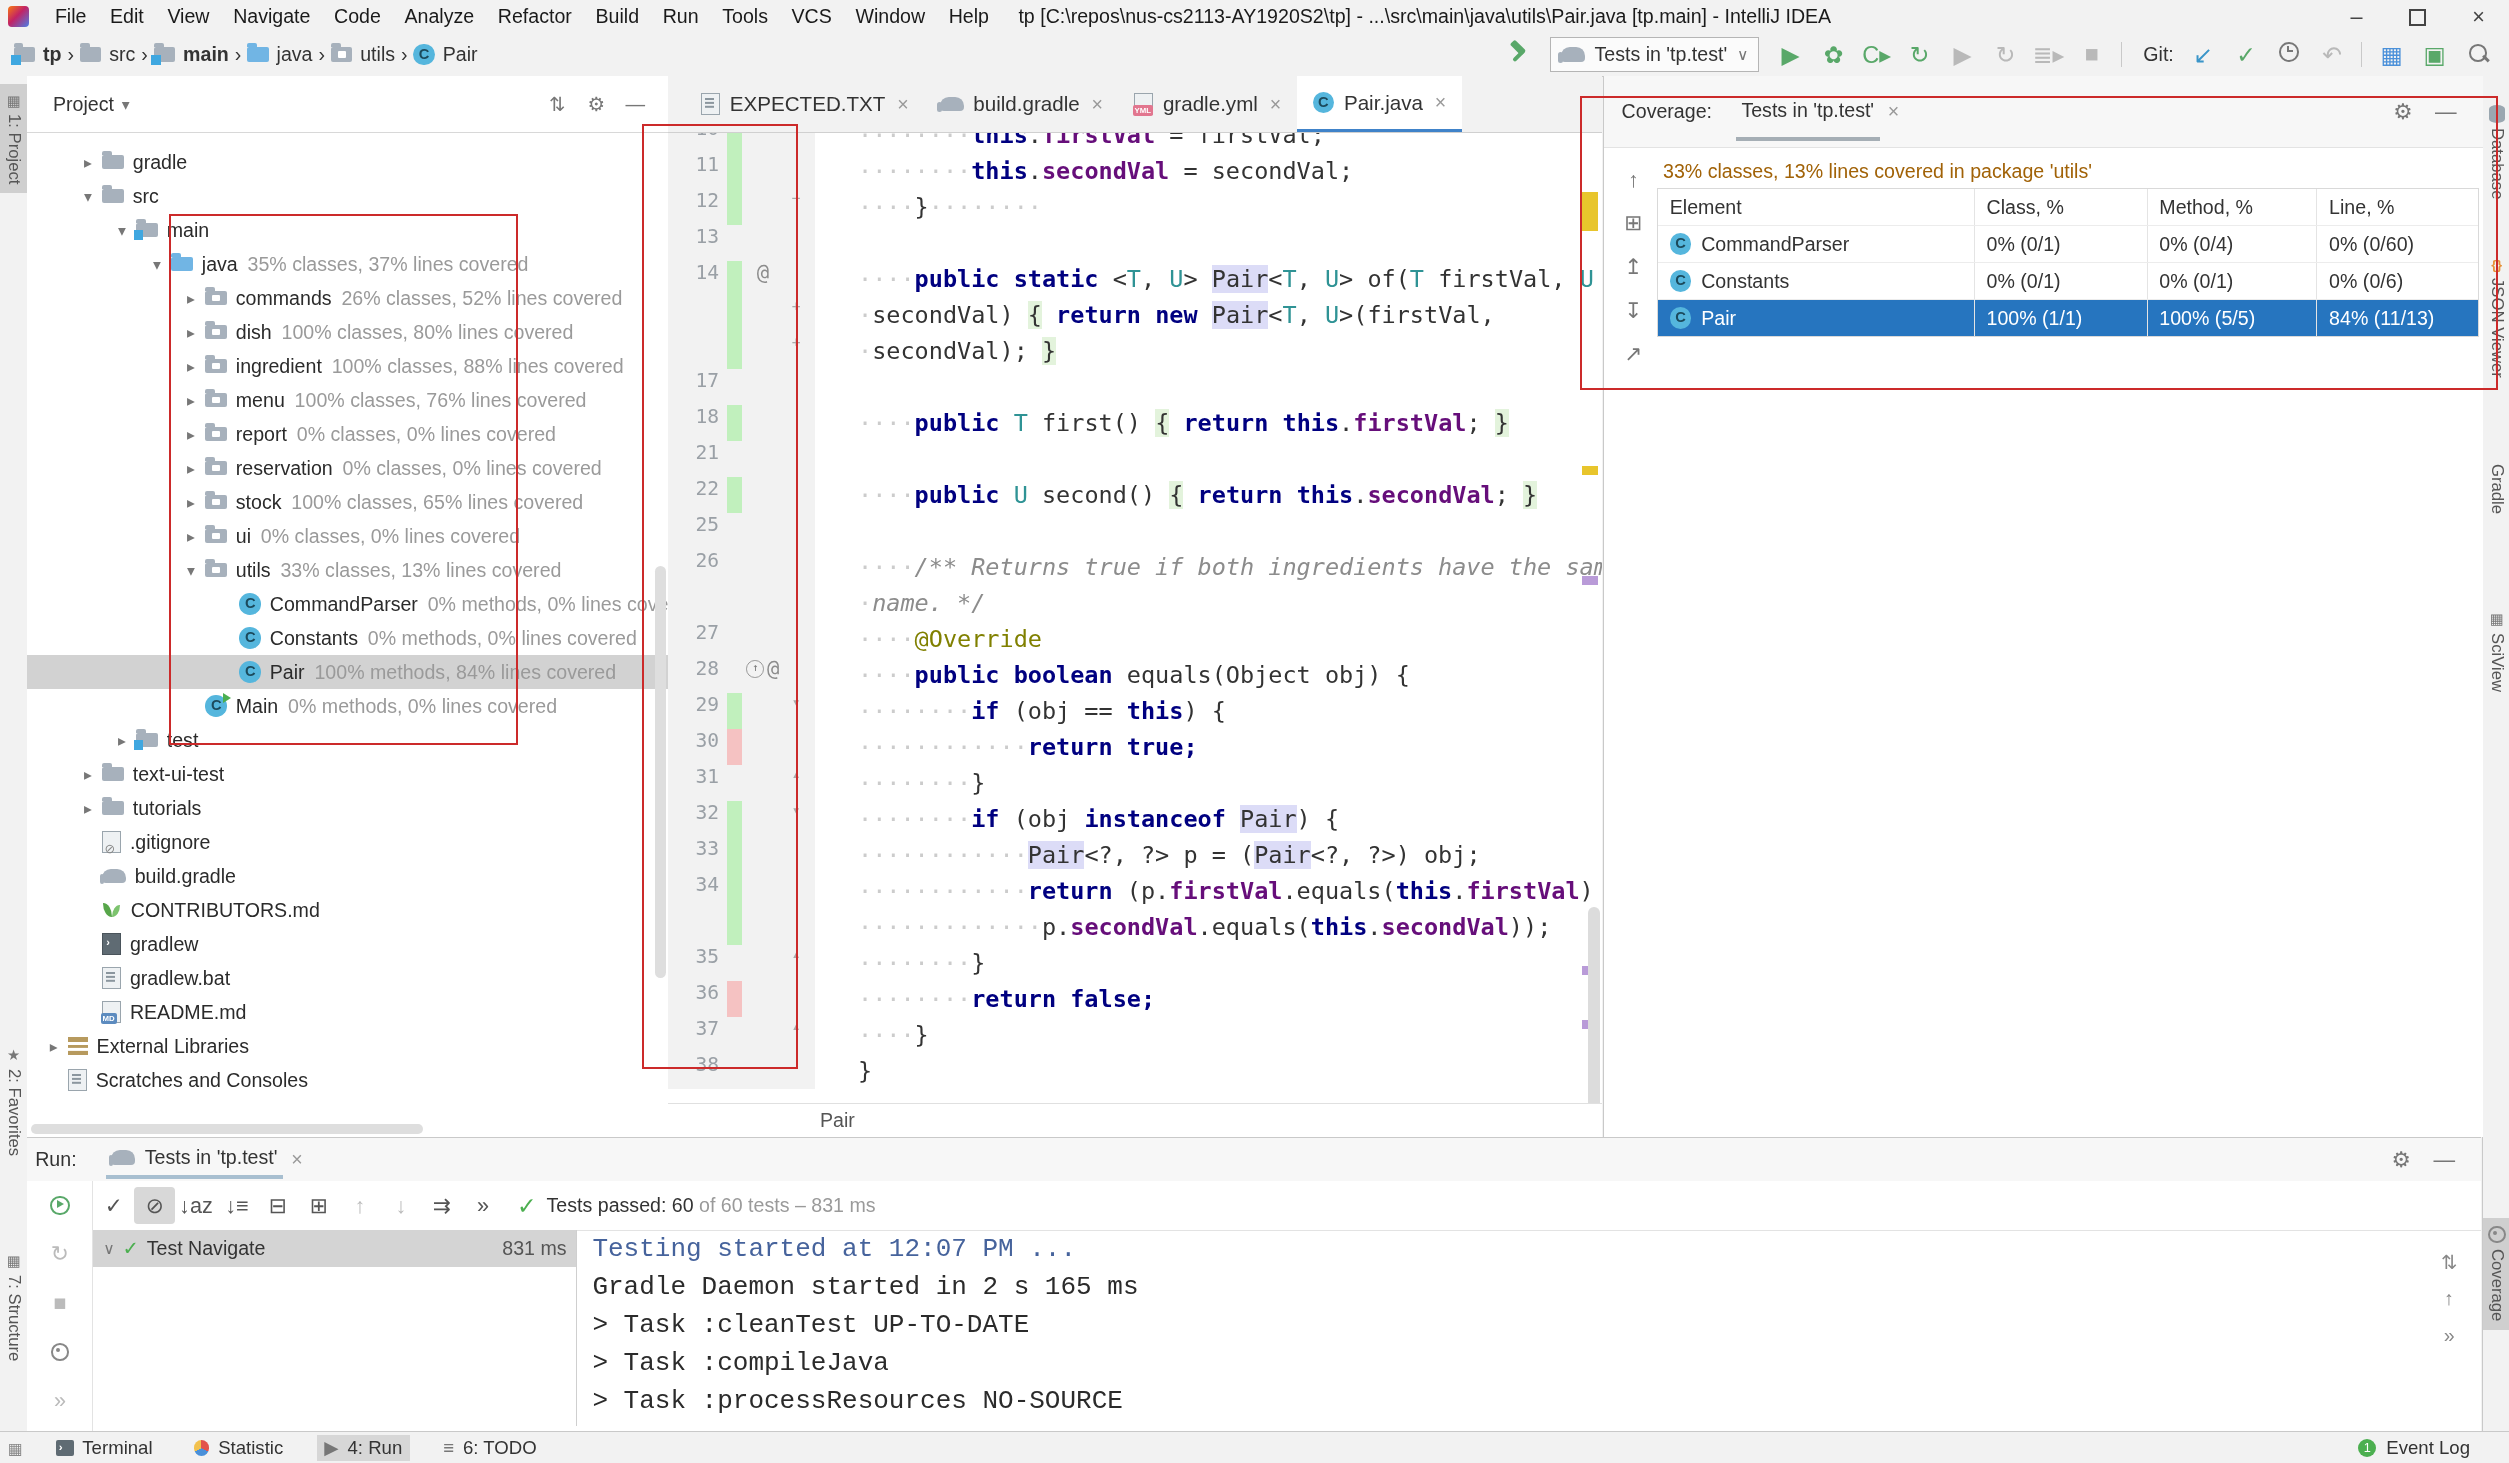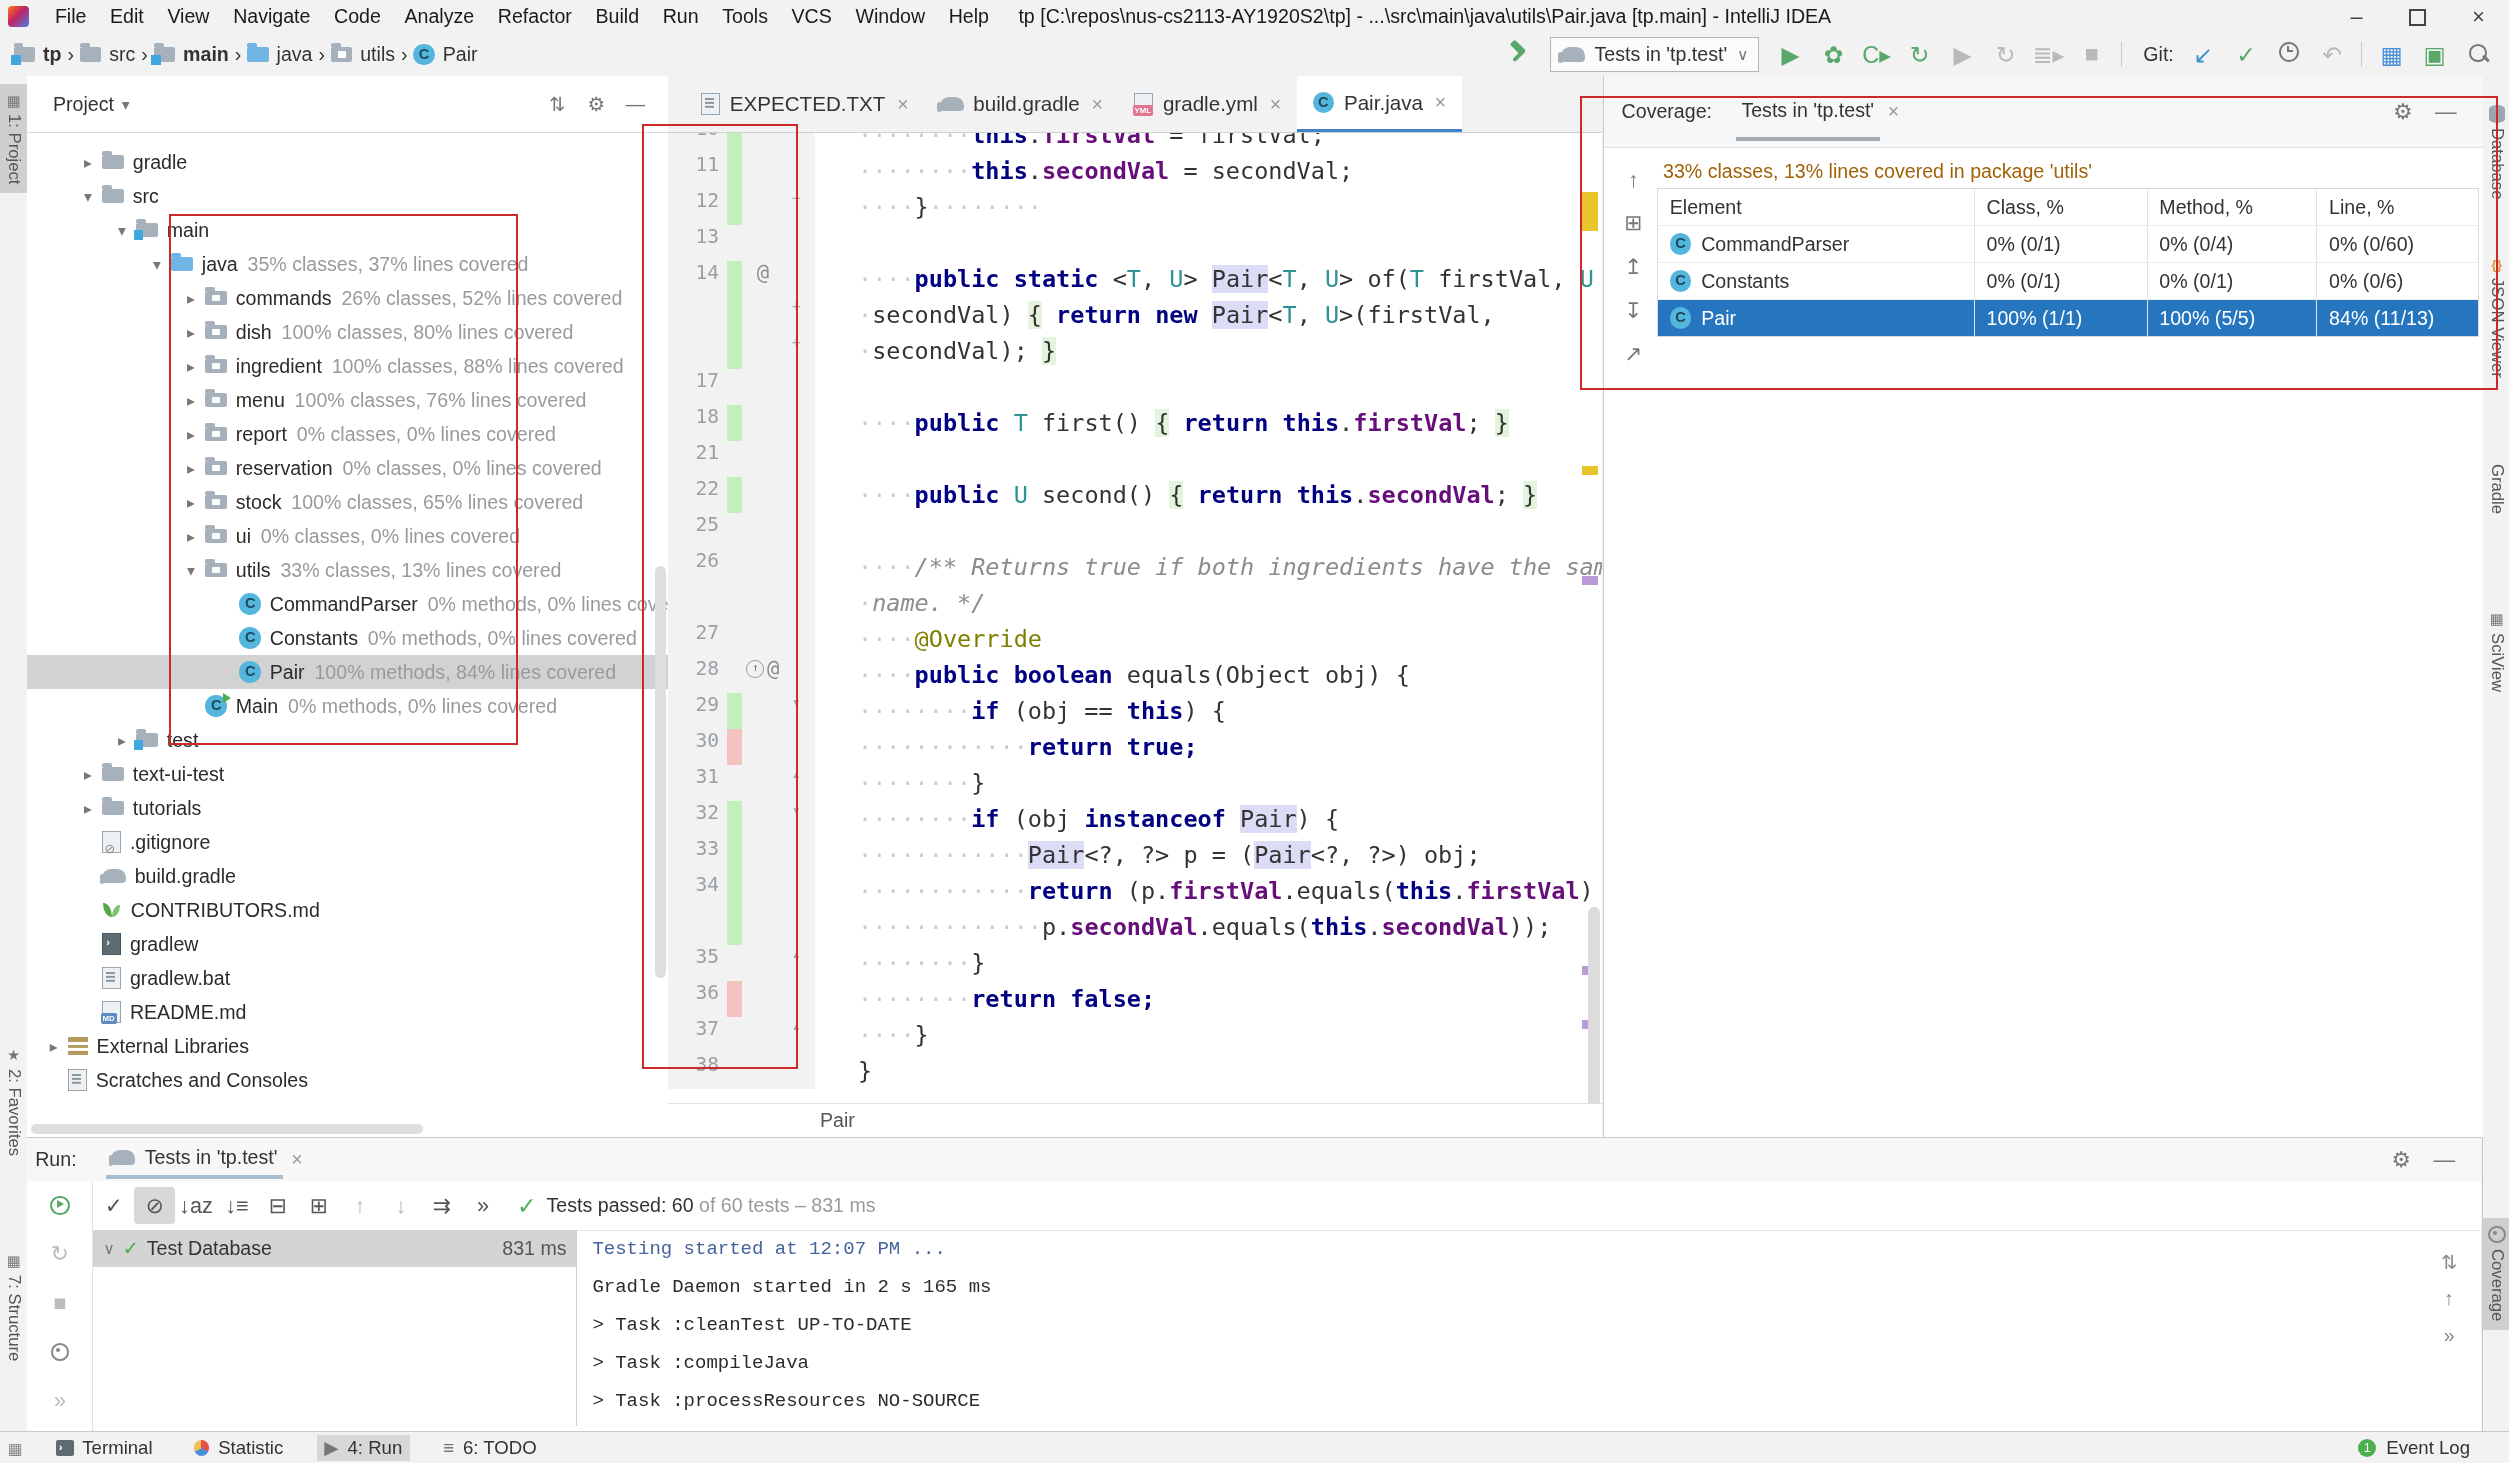--- a/index.html
+++ b/index.html
@@ -159,21 +159,21 @@
   #run-status .chk{color:#4caf50;font-size:23.5px;margin-right:9.8px;}
   #run-status .rest{color:#9a9a9a;}
   #run-lefticons{position:absolute;left:0;top:43px;width:65px;bottom:0;border-right:1px solid #e3e3e3;
                  display:flex;flex-direction:column;align-items:center;}
   #run-lefticons .rt-ico{margin:5.9px 0;}
   #run-tree{position:absolute;left:66px;top:92px;width:483px;bottom:5.9px;border-right:1px solid #cfcfcf;}
   #rt-head{height:37px;background:#d4d4d4;display:flex;align-items:center;padding:0 9.8px;}
   #rt-head .chk{color:#4caf50;margin:0 7.8px;font-size:19.6px;}
   #rt-time{margin-left:auto;color:#555;}
   #run-console{position:absolute;left:565px;top:92px;right:69px;bottom:5.9px;overflow:hidden;}
-  .conline{font-family:"Liberation Mono",monospace;font-size:19px;height:38px;display:flex;align-items:center;white-space:pre;}
+  .conline{font-family:"Liberation Mono",monospace;font-size:26px;height:38px;display:flex;align-items:center;white-space:pre;}
   .conline.blue{color:#46639c;} .conline.dark{color:#2b2b2b;}
   #run-righticons{position:absolute;right:7.8px;top:92px;width:49px;display:flex;flex-direction:column;align-items:center;}
   #run-righticons span{margin:6.9px 0;font-size:19.6px;color:#888;}
   .pinkico{width:17.6px;height:13.7px;background:#e08f9d;border-radius:2px;}
   
   #statusbar{left:0;top:1431px;width:2509px;height:32px;background:#f2f2f2;border-top:1px solid #c9c9c9;
              display:flex;align-items:center;font-size:18.6px;}
   .sb-item{display:flex;align-items:center;margin-left:25.5px;padding:2px 7.8px;}
   .sb-item .ico{margin-right:8.8px;}
   .sb-item.active{background:#d7d7d7;}
@@ -638,21 +638,21 @@
       <span id="run-status">
         <span class="chk">✓</span>
         <span>Tests passed: 60</span>
         <span class="rest">&nbsp;of 60 tests – 831 ms</span>
       </span>
     </div>
   <div id="run-tree">
     <div id="rt-head">
       <span class="caret">∨</span>
       <span class="chk">✓</span>
-      <span>Test Database</span>
+      <span>Test Navigate</span>
       <span id="rt-time">831 ms</span>
     </div>
   </div>
   <div id="run-console">
       <div class="conline blue">Testing started at 12:07 PM ...</div>
       <div class="conline dark">Gradle Daemon started in 2 s 165 ms</div>
       <div class="conline dark">&gt; Task :cleanTest UP-TO-DATE</div>
       <div class="conline dark">&gt; Task :compileJava</div>
       <div class="conline dark">&gt; Task :processResources NO-SOURCE</div>
     </div>

